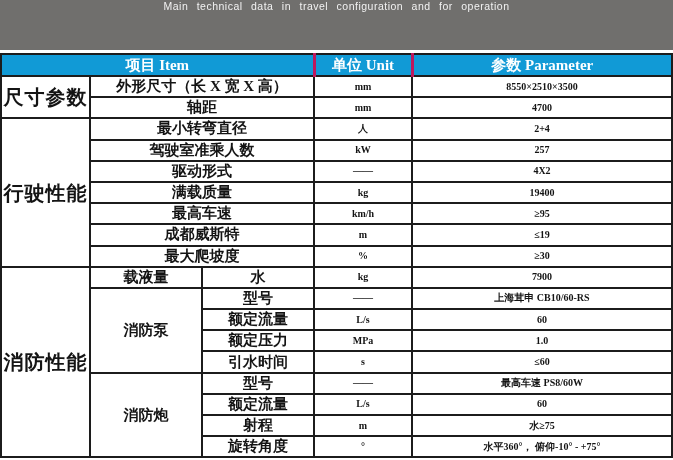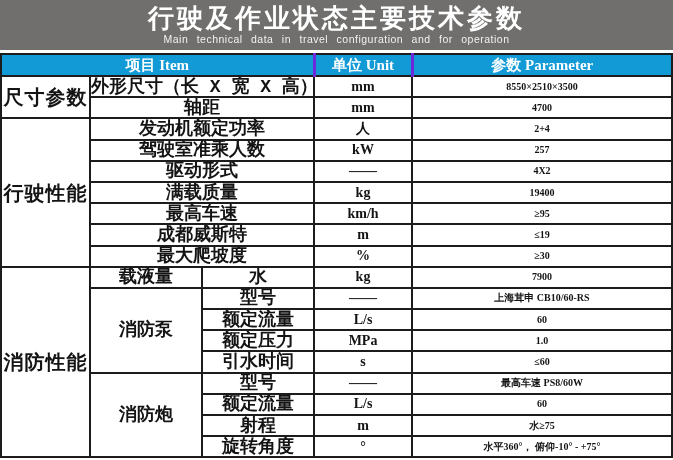--- a/index.html
+++ b/index.html
@@ -54,34 +54,33 @@
     overflow: hidden;
     white-space: nowrap;
   }
   thead th {
     background: #119ad6;
     color: #ffffff;
     height: 20px;
     font-size: 15px;
     font-family: "Liberation Serif", "DejaVu Serif", serif;
   }
-  thead th.sep { border-left: 3px solid #6d28d9; }
+  thead th.sep { border-left: 3px solid #be185d; }
   tbody td { height: 19.2px; font-size: 15px; line-height: 1; }
   td.group { font-size: 20px; letter-spacing: 1px; }
-  td.item  { font-size: 18px; font-family: Liberation Mono, monospace; }
-  td.unit  { font-size: 14px; border-radius: 9px; }
+  td.item  { font-size: 15px; }
+  td.unit  { font-size: 10px; border-radius: 9px; }
   td.value { font-size: 10px; }
 </style>
 </head>
 <body>
 
 <div class="page">
 
   <div class="titlebar">
-    <div class="title-main">行驶及作业状态主要技术参数</div>
     <div class="title-sub">Main technical data in travel configuration and for operation</div>
   </div>
 
   <table class="spec">
     <colgroup>
       <col style="width:89px">
         <col style="width:112px">
         <col style="width:112px">
       <col style="width:98px">
         <col style="width:260px">
@@ -102,21 +101,21 @@
         <td class="value">8550×2510×3500</td>
       </tr>
       <tr>
         <td class="item" colspan="2">轴距</td>
         <td class="unit">mm</td>
         <td class="value">4700</td>
       </tr>
 
       <tr>
         <td class="group" rowspan="7">行驶性能</td>
-        <td class="item" colspan="2">发动机额定功率</td>
+        <td class="item" colspan="2">最小转弯直径</td>
         <td class="unit">人</td>
         <td class="value">2+4</td>
       </tr>
       <tr>
         <td class="item" colspan="2">驾驶室准乘人数</td>
         <td class="unit">kW</td>
         <td class="value">257</td>
       </tr>
       <tr>
         <td class="item" colspan="2">驱动形式</td>

